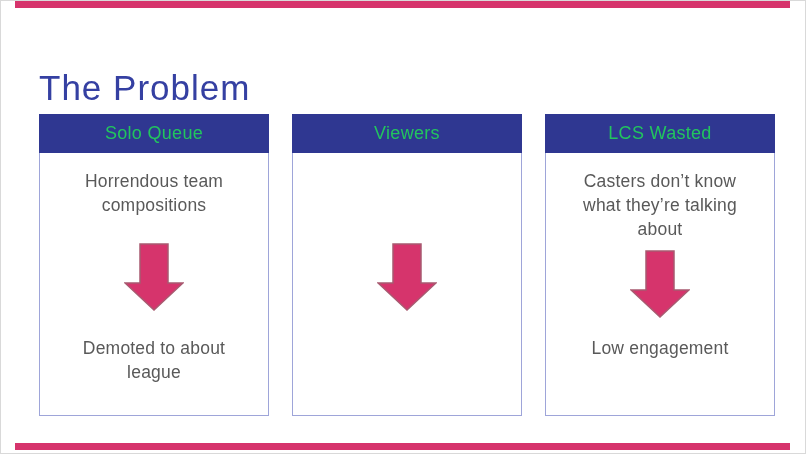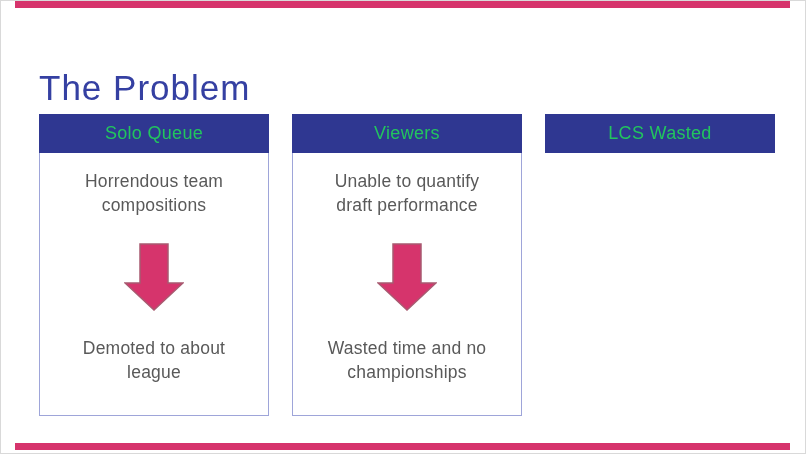--- a/index.html
+++ b/index.html
@@ -116,31 +116,36 @@
           <polygon points="16,1 44,1 44,40 59,40 30,67 1,40 16,40" fill="#d6346c" stroke="#a85a70" stroke-width="1.5"></polygon>
         </svg>
         <div class="effect-text">Demoted to about
 league</div>
       </div>
     </div>
 
     <div class="card">
       <div class="card-header">Viewers</div>
       <div class="card-body">
-        <div class="cause-text">Unable to quantify
-draft performance</div>
         <svg class="down-arrow" viewBox="0 0 60 68">
           <polygon points="16,1 44,1 44,40 59,40 30,67 1,40 16,40" fill="#d6346c" stroke="#a85a70" stroke-width="1.5"></polygon>
         </svg>
-        <div class="effect-text">Wasted time and no
-championships</div>
       </div>
     </div>
 
     <div class="card">
       <div class="card-header">LCS Wasted</div>
+      <div class="card-body">
+        <div class="cause-text">Casters don’t know
+what they’re talking
+about</div>
+        <svg class="down-arrow" viewBox="0 0 60 68">
+          <polygon points="16,1 44,1 44,40 59,40 30,67 1,40 16,40" fill="#d6346c" stroke="#a85a70" stroke-width="1.5"></polygon>
+        </svg>
+        <div class="effect-text">Low engagement</div>
+      </div>
     </div>
 
   </div>
 
   <div class="accent-bar bottom"></div>
 
 </div>
 
 </body></html>

